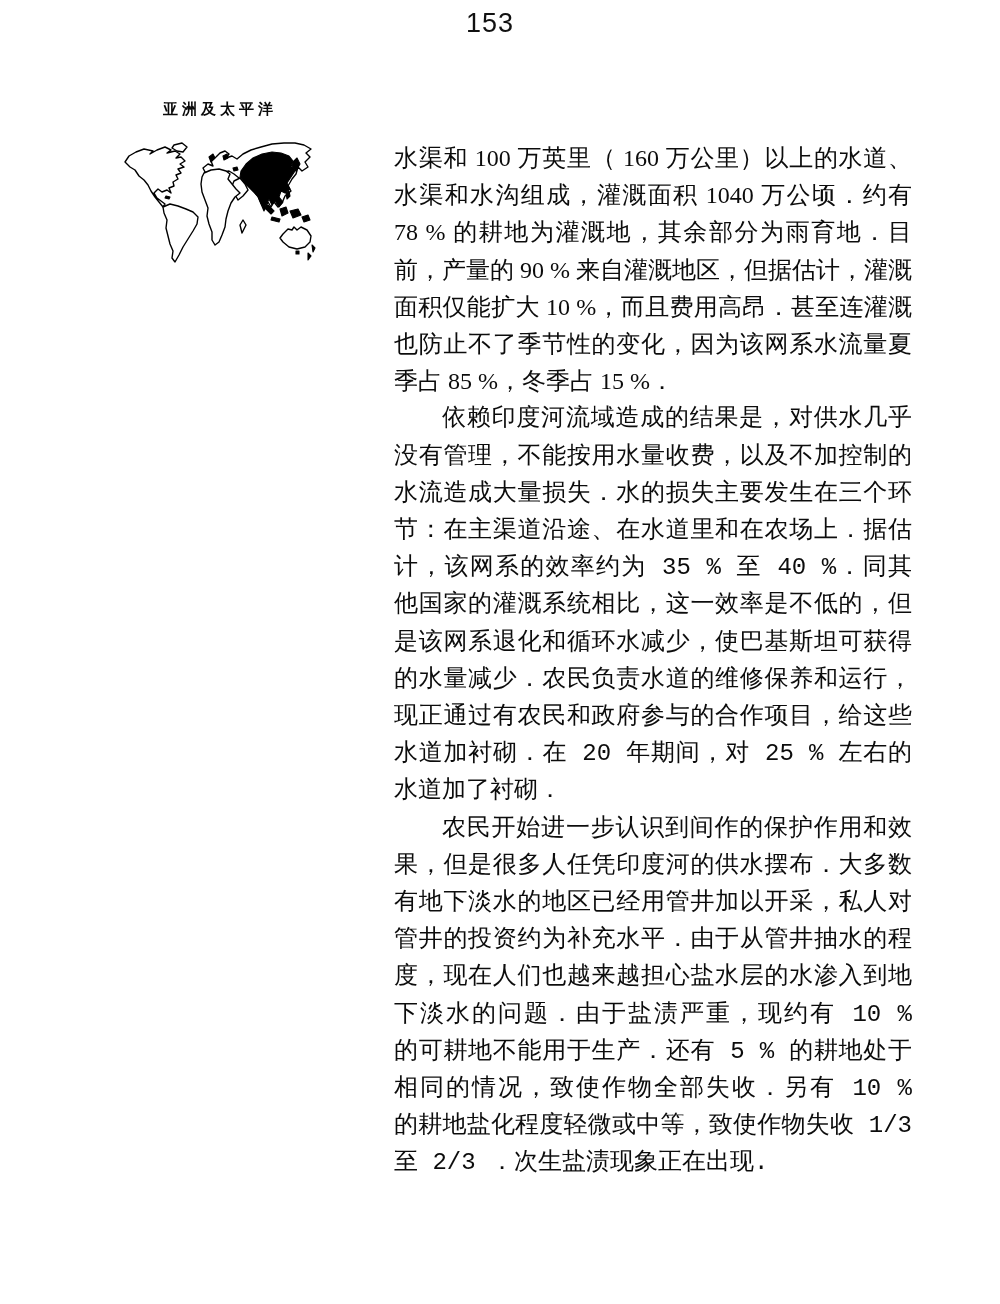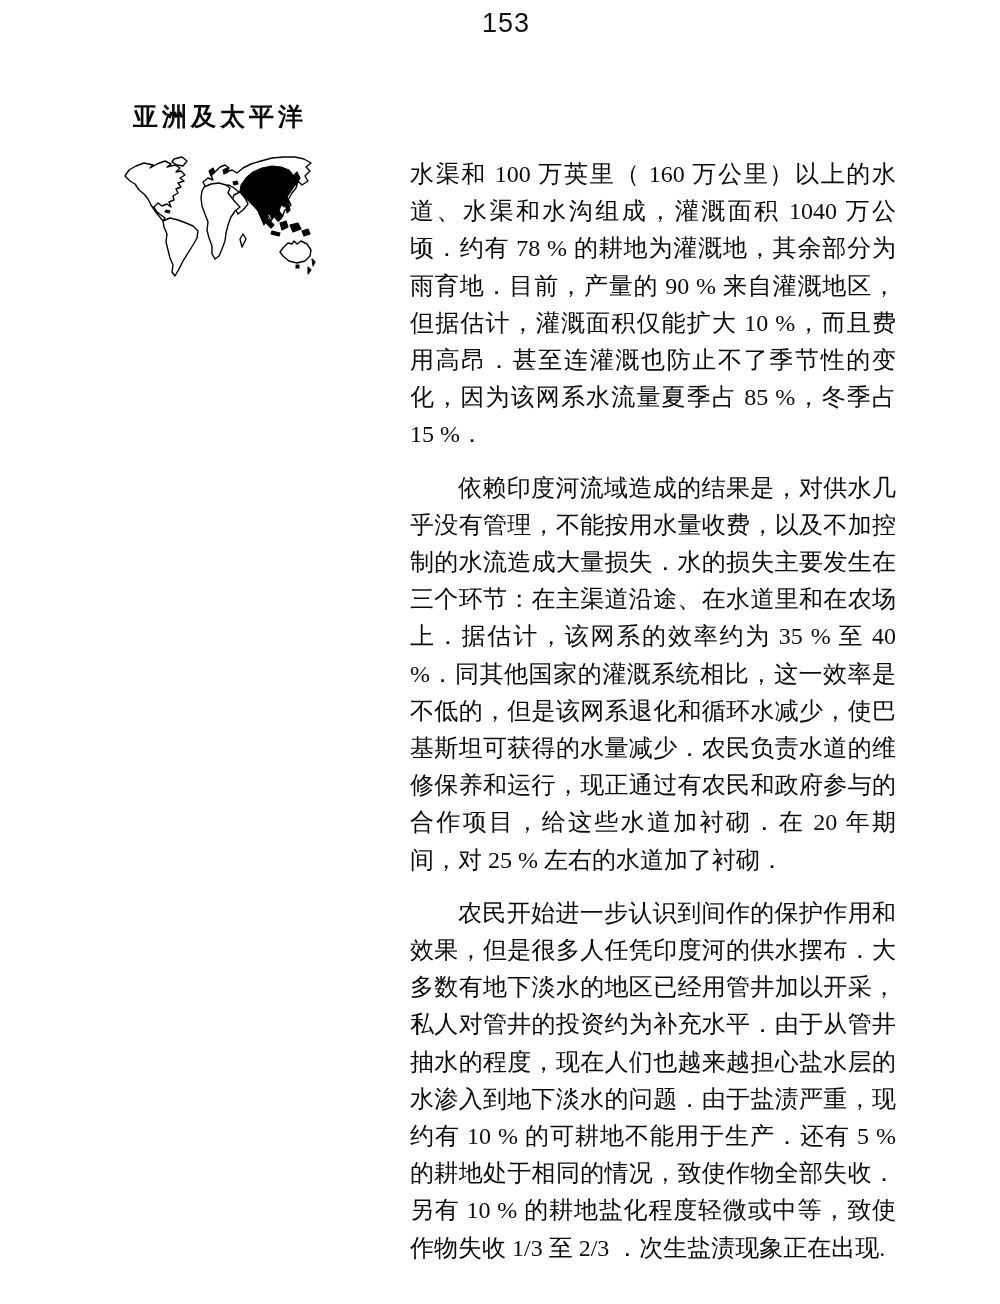--- a/index.html
+++ b/index.html
@@ -8,37 +8,37 @@
     position: relative;
     width: 1000px;
     height: 1304px;
     overflow: hidden;
     font-family: "Liberation Serif", "DejaVu Serif", serif;
     color: #0e0e0e;
   }
   .page-number {
     position: absolute;
     top: 8px;
-    left: 16px;
+    left: 0;
     width: 980px;
     text-align: center;
     font-family: "Liberation Sans", "DejaVu Sans", sans-serif;
     font-size: 27px;
     letter-spacing: 1px;
     color: #111;
   }
   .margin-figure {
     position: absolute;
     left: 118px;
     top: 100px;
     width: 204px;
     text-align: center;
   }
   .figure-heading {
-    font-size: 25px;
+    font-size: 15px;
     font-weight: bold;
     letter-spacing: 4px;
     color: #0a0a0a;
     white-space: nowrap;
   }
   .figure-map {
     display: block;
     margin: 22px auto 0 auto;
     width: 198px;
     height: 126px;
@@ -59,22 +59,22 @@
   .body-text {
     position: absolute;
     left: 394px;
     top: 140px;
     width: 518px;
     font-size: 24px;
     line-height: 37.2px;
     text-align: justify;
     color: #0c0c0c;
   }
-  .body-text p { margin: 16px; }
-  .body-text p.indent { text-indent: 2em; }
+  .body-text p { margin: 0; }
+  .body-text p.indent { text-indent: 2em; font-family: Liberation Mono, monospace; }
 </style>
 </head>
 <body>
 
 <div class="page-number">153</div>
 
 <div class="margin-figure">
   <div class="figure-heading">亚洲及太平洋</div>
 
   <svg class="figure-map" viewBox="0 0 196 126" aria-hidden="true">

